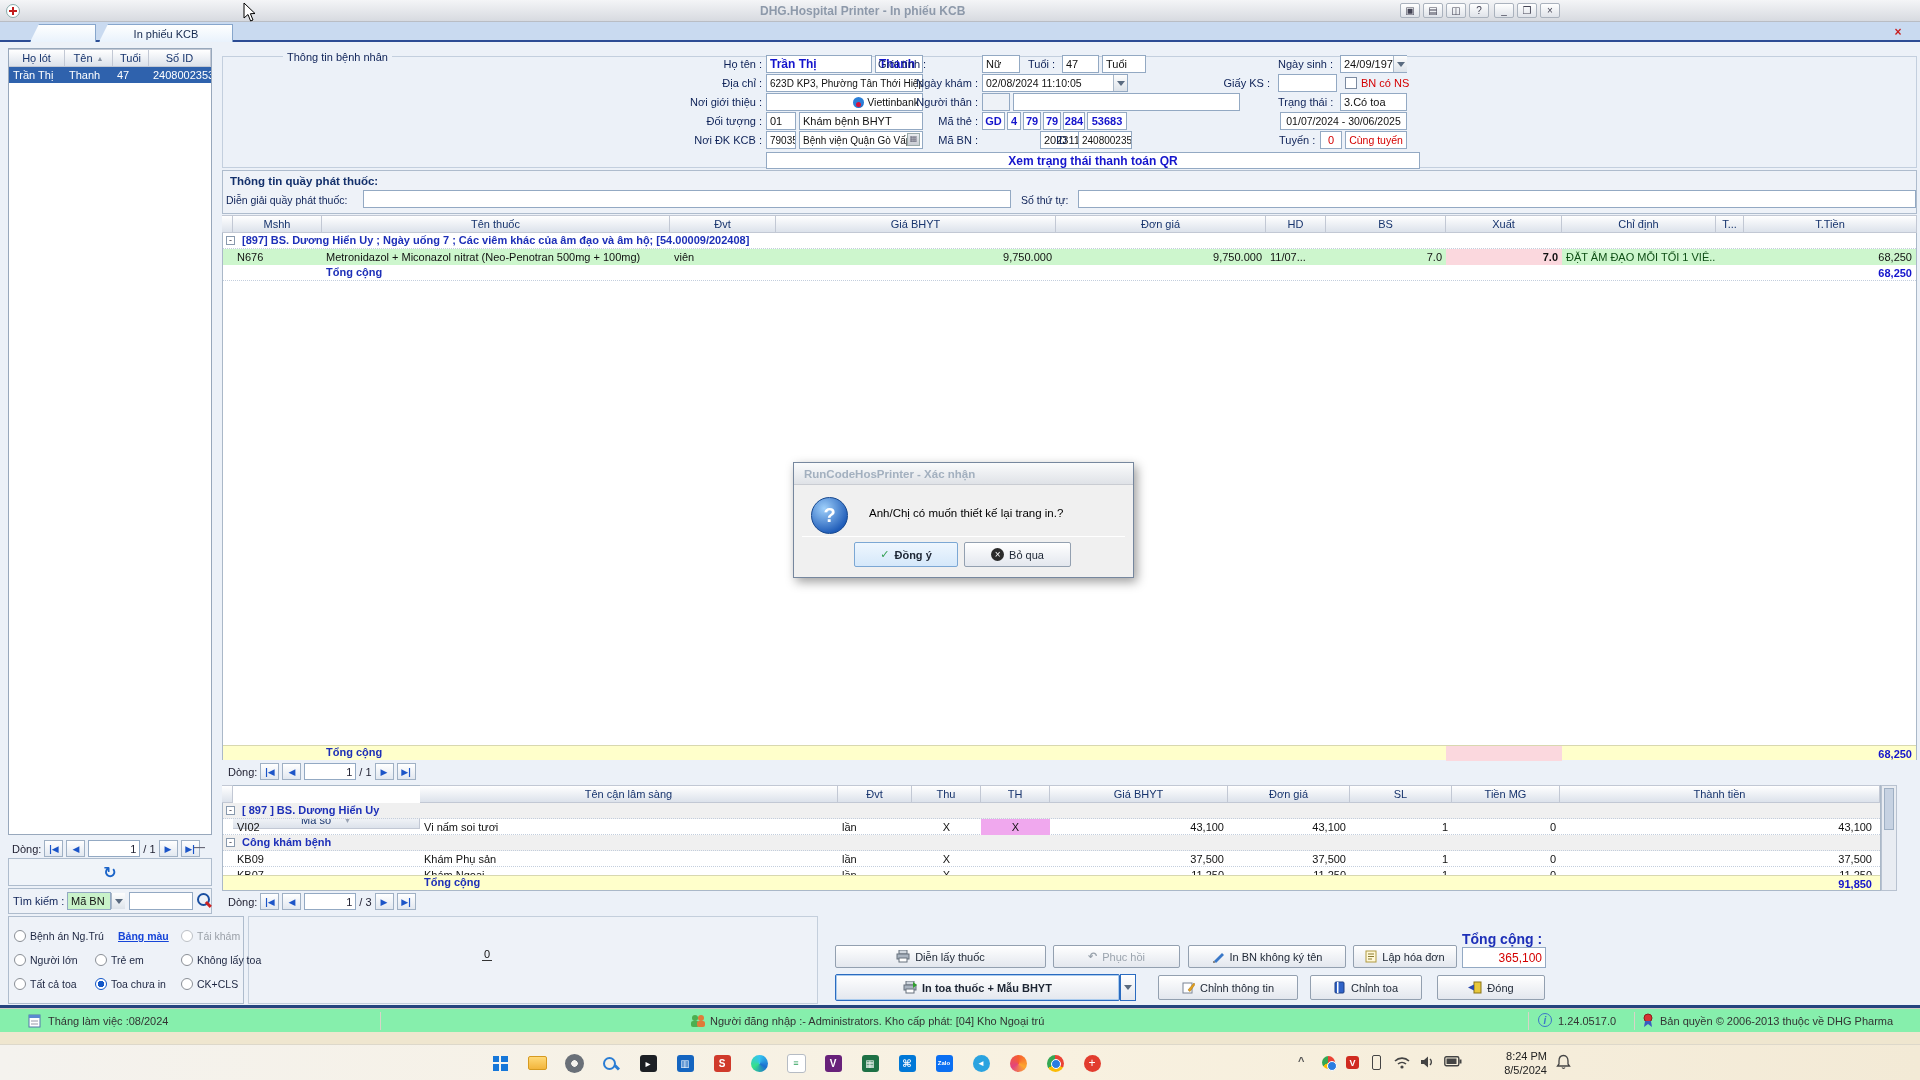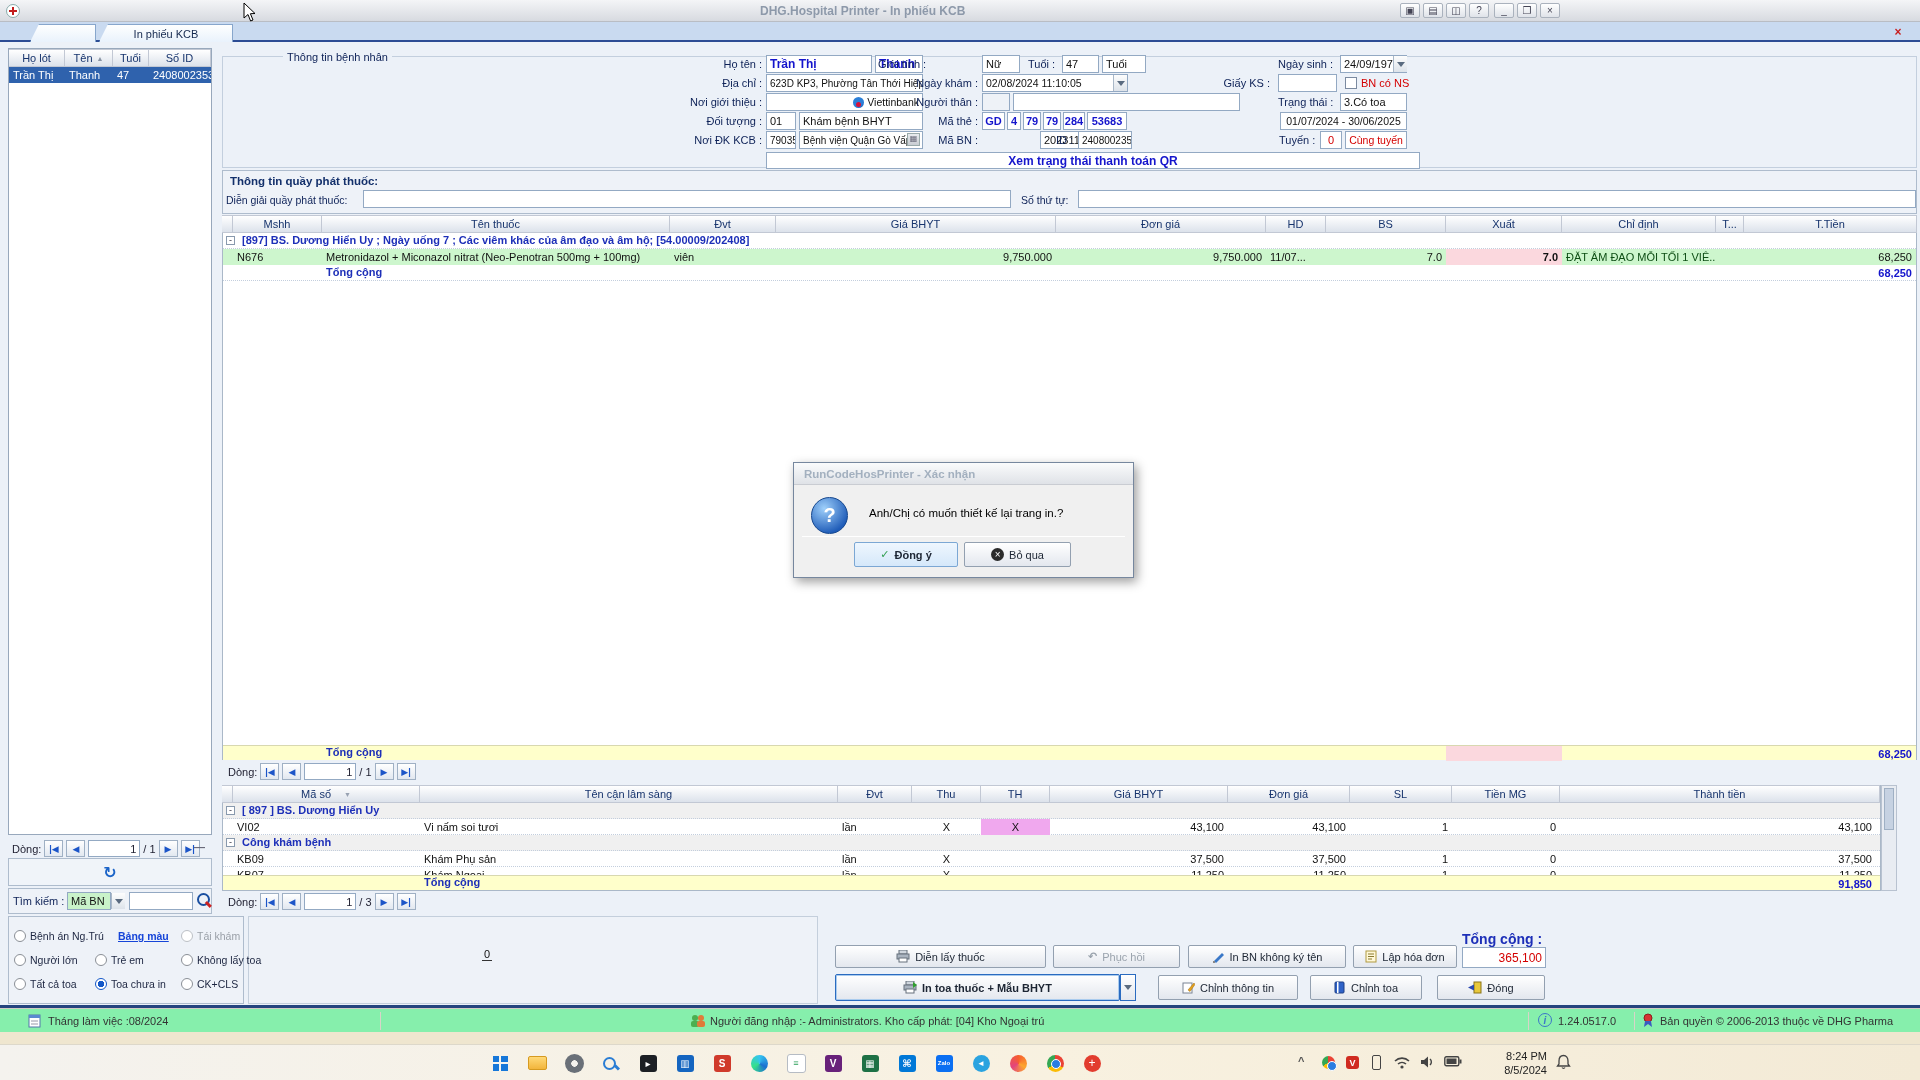--- a/index.html
+++ b/index.html
@@ -284,21 +284,21 @@
   <span class="nav">◀</span>
   <span class="pinput">1</span>
   <span>/</span>
   <span>1</span>
   <span class="nav">▶</span>
   <span class="nav">▶|</span>
 </div>
 
 <div class="abs" style="left:222px;top:785px;width:1659px;height:106px;background:#fff;border:1px solid #aab8c8"></div>
 <div class="abs gh" style="left:222px;top:785px;width:11px"></div>
-<div class="abs gh" style="left:233px;top:785px;width:187px;gap:13px">
+<div class="abs gh" style="left:233px;top:811px;width:187px;gap:13px">
   <span>Mã số</span>
   <span style="font-size:7px;color:#98a2b2">▼</span>
 </div>
 <div class="abs gh" style="left:420px;top:785px;width:418px">Tên cận lâm sàng</div>
 <div class="abs gh" style="left:838px;top:785px;width:74px">Đvt</div>
 <div class="abs gh" style="left:912px;top:785px;width:69px">Thu</div>
 <div class="abs gh" style="left:981px;top:785px;width:69px">TH</div>
 <div class="abs gh" style="left:1050px;top:785px;width:178px">Giá BHYT</div>
 <div class="abs gh" style="left:1228px;top:785px;width:122px">Đơn giá</div>
 <div class="abs gh" style="left:1350px;top:785px;width:102px">SL</div>

